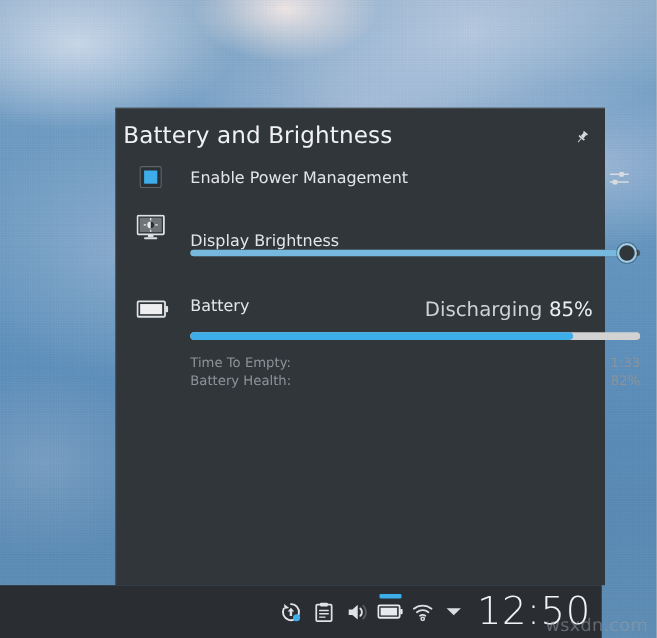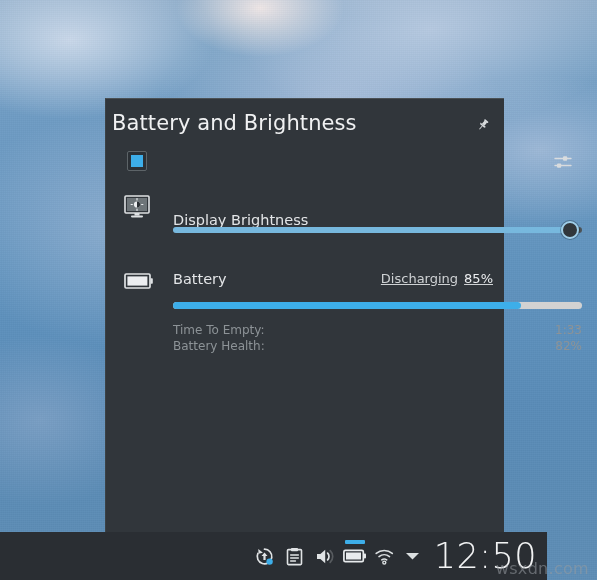--- a/index.html
+++ b/index.html
@@ -44,21 +44,21 @@
     background-image:
       repeating-linear-gradient(0deg, rgba(255,255,255,0.045) 0px, rgba(255,255,255,0.045) 1px, rgba(0,0,0,0.045) 1px, rgba(0,0,0,0.045) 2px),
       repeating-linear-gradient(90deg, rgba(255,255,255,0.035) 0px, rgba(255,255,255,0.035) 1px, rgba(0,0,0,0.035) 1px, rgba(0,0,0,0.035) 2px);
   }
 
   
   #popup {
     position: absolute;
     left: 105px;
     top: 98px;
-    width: 399px;
+    width: 445px;
     height: 434px;
     background: #31363b;
     border-top: 1px solid #4a5054;
     border-left: 1px solid #3b4145;
   }
 
   #popup-title {
     position: absolute;
     left: 6px;
     top: 12px;
@@ -159,24 +159,23 @@
   }
 
   
   #battery-icon { left: 18px; top: 172px; width: 30px; height: 20px; }
   #battery-label { left: 67px; top: 172px; }
 
   #battery-status {
     position: absolute;
     right: 11px;
     top: 172px;
-    font-size: 13px;
+    font-size: 18px;
     color: #cfd2d4;
     white-space: nowrap;
-    text-decoration: underline;
   }
   #battery-status .pct { color: #eceef0; margin-left: 6px; }
 
   #battery-bar-track {
     position: absolute;
     left: 67px;
     top: 203px;
     width: 409px;
     height: 7px;
     border-radius: 3.5px;
@@ -283,20 +282,21 @@
           <rect x="5.4" y="2.5" width="3.2" height="4.2"></rect>
           <path d="M3.4 6.7 h7.2 l-0.9 1.5 h-5.4 z"></path>
           <rect x="6.6" y="8.2" width="0.9" height="4.4"></rect>
         </g>
       </svg>
     </div>
 
     <div id="pm-checkbox">
       <div class="inner"></div>
     </div>
+    <div id="pm-label" class="row-label">Enable Power Management</div>
 
     <div id="configure-button">
       <svg width="20" height="18" viewBox="0 0 20 18">
         <g stroke="#d9dcde" stroke-width="1.4" stroke-linecap="round" fill="none">
           <line x1="2" y1="5.5" x2="18" y2="5.5"></line>
           <line x1="2" y1="12.5" x2="18" y2="12.5"></line>
         </g>
         <rect x="10" y="3.3" width="4.2" height="4.4" rx="1" fill="#d9dcde"></rect>
         <rect x="4" y="10.4" width="4.2" height="4.4" rx="1" fill="#d9dcde"></rect>
       </svg>

